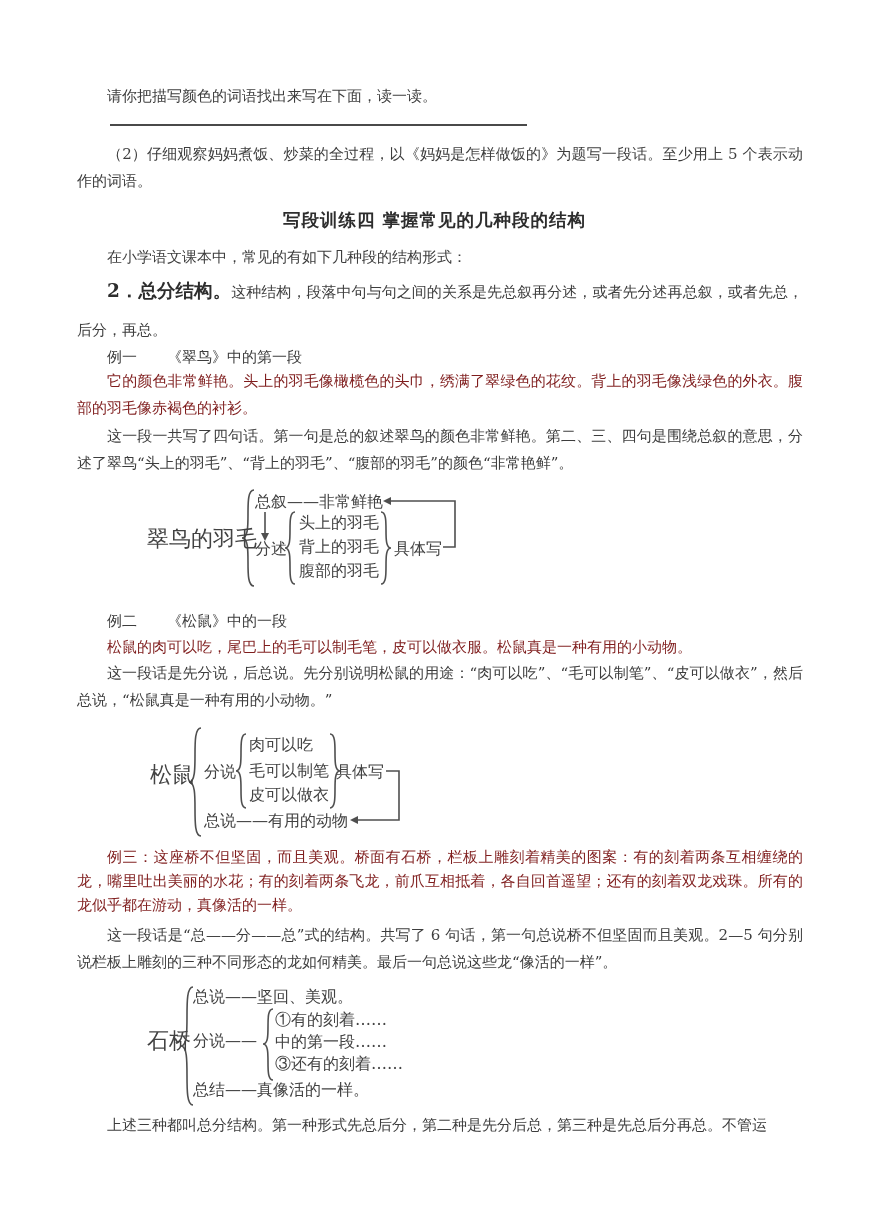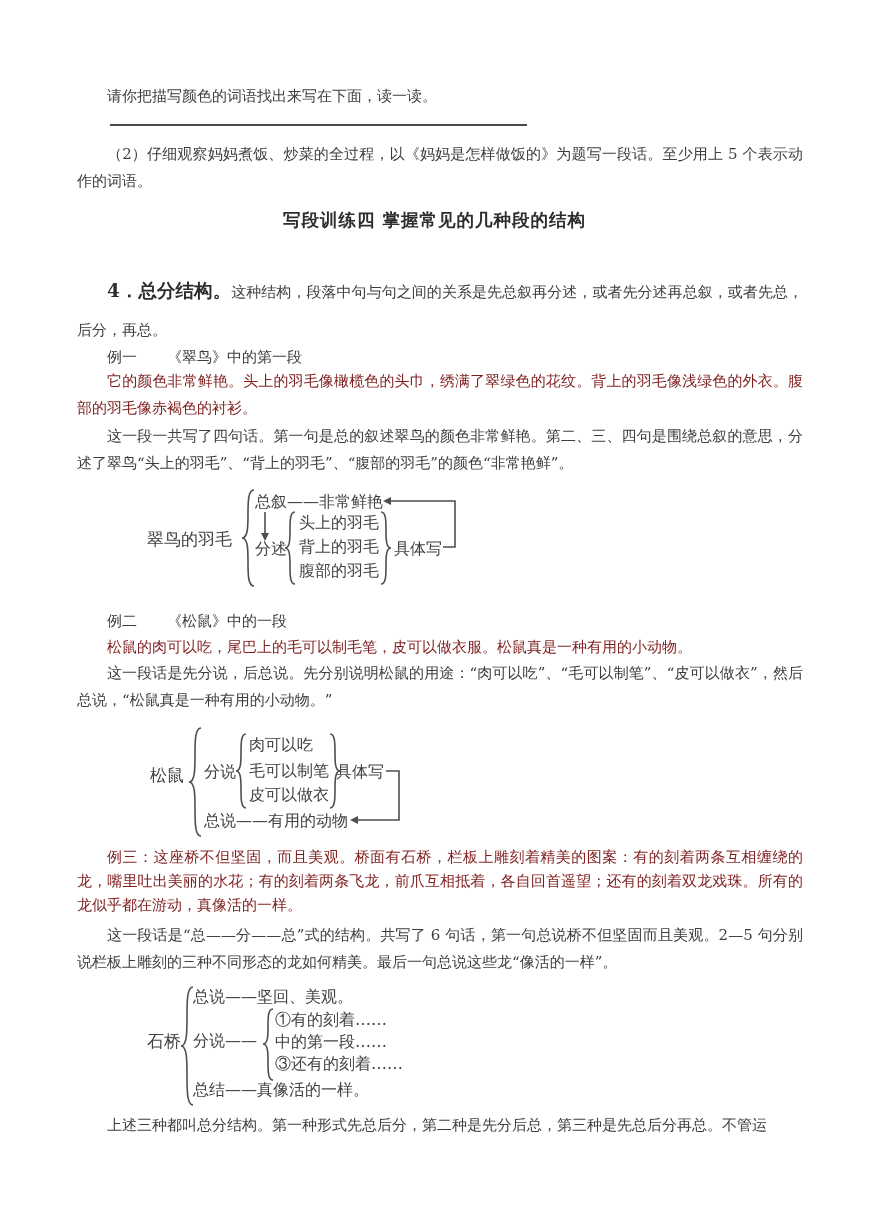--- a/index.html
+++ b/index.html
@@ -12,39 +12,40 @@
   .kaiti{color:#7f1d1d;}
   .doc-title{
     position:absolute;top:208px;left:0;width:100%;text-align:center;
     font-weight:bold;font-size:17.5px;color:#2d2d2d;letter-spacing:1px;
   }
   .point-head{font-weight:bold;font-size:18.5px;color:#2d2d2d;}
   .answer-line{position:absolute;top:124px;left:110px;width:417px;border-top:2px solid #4a4a4a;height:0;}
   .diagram{position:absolute;font-size:16px;color:#424242;}
   .diagram svg{position:absolute;left:0;top:0;}
   .dt{position:absolute;white-space:nowrap;line-height:18px;}
-  .dlabel{font-size:17px;}
+  .dlabel{font-size:22px;}
   .pagenum{position:absolute;top:1163px;left:0;width:100%;text-align:center;font-size:13.5px;color:#444;}
   .stroke{stroke:#4f4f4f;stroke-width:1.6;fill:none;}
   .fillhead{fill:#4f4f4f;stroke:none;}
 </style>
 </head>
 <body>
 
 <div id="page">
 
   <div class="par indent" style="top:83px;">请你把描写颜色的词语找出来写在下面，读一读。</div>
   <div class="answer-line"></div>
   <div class="par indent" style="top:141px;">（2）仔细观察妈妈煮饭、炒菜的全过程，以《妈妈是怎样做饭的》为题写一段话。至少用上 5 个表示动作的词语。</div>
 
   <div class="doc-title">写段训练四 掌握常见的几种段的结构</div>
 
+  <div class="par indent" style="top:244px;">在小学语文课本中，常见的有如下几种段的结构形式：</div>
 
   <div class="par indent" style="top:272px;line-height:38px;">
-    <span class="point-head">4．总分结构。</span><span>这种结构，段落中句与句之间的关系是先总叙再分述，或者先分述再总叙，或者先总，后分，再总。</span>
+    <span class="point-head">2．总分结构。</span><span>这种结构，段落中句与句之间的关系是先总叙再分述，或者先分述再总叙，或者先总，后分，再总。</span>
   </div>
 
   <div class="par indent" style="top:344px;">例一　　《翠鸟》中的第一段</div>
   <div class="par indent kaiti" style="top:368px;">它的颜色非常鲜艳。头上的羽毛像橄榄色的头巾，绣满了翠绿色的花纹。背上的羽毛像浅绿色的外衣。腹部的羽毛像赤褐色的衬衫。</div>
   <div class="par indent" style="top:423px;">这一段一共写了四句话。第一句是总的叙述翠鸟的颜色非常鲜艳。第二、三、四句是围绕总叙的意思，分述了翠鸟“头上的羽毛”、“背上的羽毛”、“腹部的羽毛”的颜色“非常艳鲜”。</div>
 
   <div class="diagram" style="left:147px;top:484px;width:330px;height:120px;">
     <svg width="330" height="120" viewBox="0 0 330 120">
 
       <path class="stroke" d="M107 6 C95 6, 107 54, 95 54 C107 54, 95 102, 107 102"></path>

